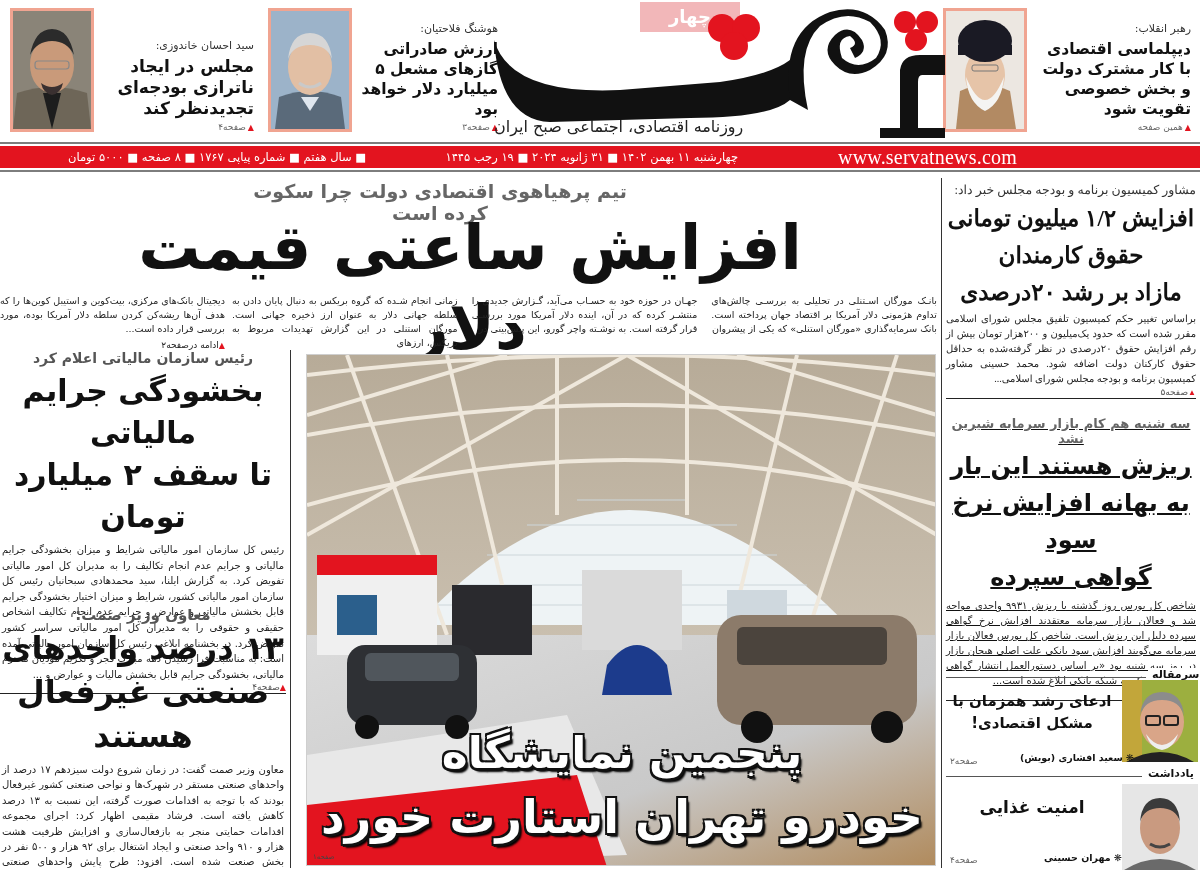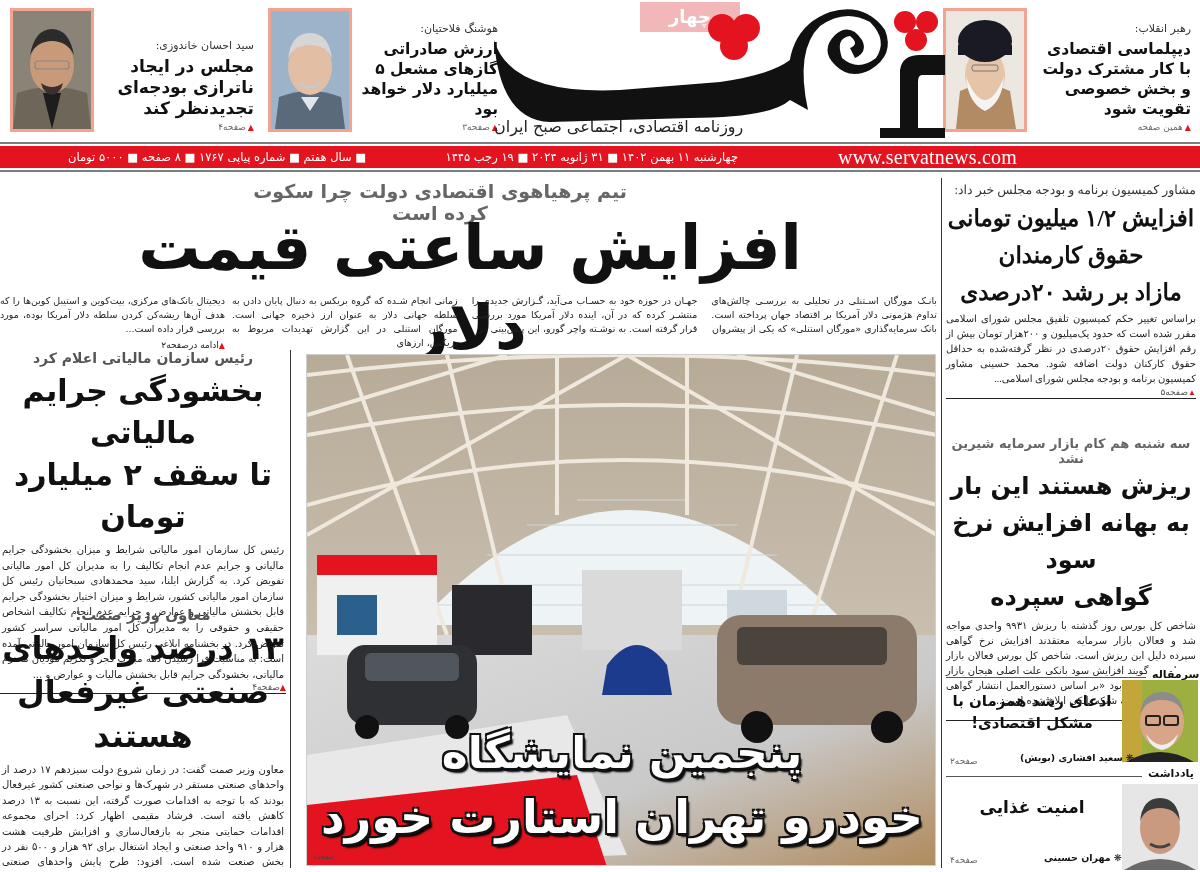--- a/index.html
+++ b/index.html
@@ -252,21 +252,21 @@
   <div class="kicker" style="text-align:right;">مشاور کمیسیون برنامه و بودجه مجلس خبر داد:</div>
   <div class="h" style="font-size:23px; line-height:37px; margin-top:2px;">
     <div>افزایش ۱/۲ میلیون تومانی</div>
     <div>حقوق کارمندان</div>
     <div>مازاد بر رشد ۲۰درصدی</div>
   </div>
   <div class="body">براساس تغییر حکم کمیسیون تلفیق مجلس شورای اسلامی مقرر شده است که حدود یک‌میلیون و ۲۰۰هزار تومان بیش از رقم افزایش حقوق ۲۰درصدی در نظر گرفته‌شده به حداقل حقوق کارکنان دولت اضافه شود. محمد حسینی مشاور کمیسیون برنامه و بودجه مجلس شورای اسلامی...</div>
   <div class="pgref"><span class="tri">▲</span><span>صفحه۵</span></div>
 </div>
 
-<div class="story" style="left:946px; top:436px; width:250px;">
+<div class="story" style="left:946px; top:416px; width:250px;text-decoration:underline;">
   <div class="kicker grey" style="font-size:13px; font-weight:bold; color:#666;">سه شنبه هم کام بازار سرمایه شیرین نشد</div>
   <div class="h" style="font-size:24px; line-height:37px; margin-top:2px;">
     <div>ریزش هستند این بار</div>
     <div>به بهانه افزایش نرخ سود</div>
     <div>گواهی سپرده</div>
   </div>
   <div class="body" style="line-height:15px; margin-top:2px;">شاخص کل بورس روز گذشته با ریزش ۹۹۳۱ واحدی مواجه شد و فعالان بازار سرمایه معتقدند افزایش نرخ گواهی سپرده دلیل این ریزش است. شاخص کل بورس فعالان بازار سرمایه می‌گویند افزایش سود بانکی علت اصلی هیجان بازار در روز سه شنبه بود «بر اساس دستورالعمل انتشار گواهی سپرده خاص که به شبکه بانکی ابلاغ شده است...</div>
   <div class="pgref"><span class="tri">▲</span><span>صفحه۳</span></div>
 </div>
 

